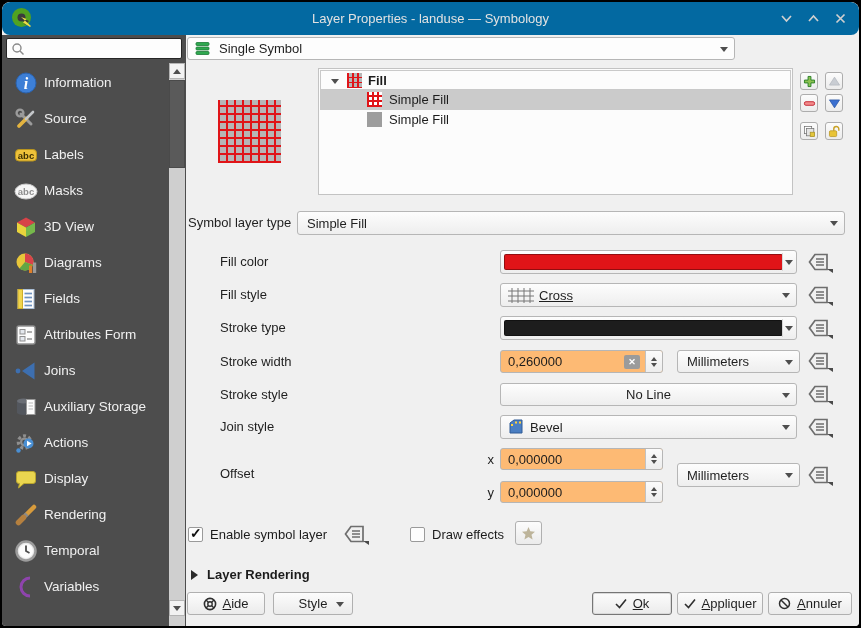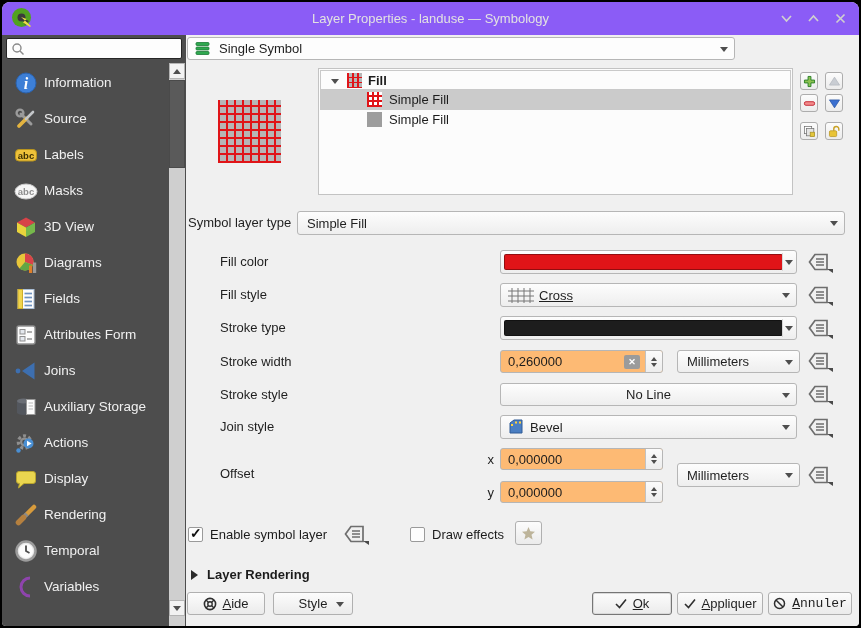--- a/index.html
+++ b/index.html
@@ -1,19 +1,19 @@
 <!DOCTYPE html>
 <html><head>
 <meta charset="utf-8">
 <style>
   html,body{margin:0;padding:0;}
   *{box-sizing:border-box;}
   body{width:861px;height:628px;position:relative;background:#000;font-family:"Liberation Sans",sans-serif;font-size:13px;color:#1c1c1c;overflow:hidden;}
   .window{position:absolute;left:2px;top:2px;width:857px;height:624px;border-radius:8px 8px 4px 4px;overflow:hidden;background:#f0f0f0;}
-  .titlebar{position:absolute;left:0;top:0;width:857px;height:33px;background:#8b5cf6;}
+  .titlebar{position:absolute;left:0;top:0;width:857px;height:33px;background:#0369a1;border-radius:8px;}
   .title{position:absolute;left:0;right:0;top:0;height:33px;line-height:33px;text-align:center;color:#e2e2e2;font-size:13px;}
   .appicon{position:absolute;left:8px;top:4px;width:24px;height:24px;}
   .winbtns{position:absolute;right:12px;top:0;height:33px;display:flex;align-items:center;gap:14px;}
   .winbtn{width:13px;height:13px;display:block;}
   .sidebar{position:absolute;left:0;top:33px;width:184px;height:591px;background:#4d4d4d;}
   .search{position:absolute;left:4px;top:3px;width:176px;height:21px;background:#fdfdfd;border:1px solid #262626;border-radius:2px;}
   .nav{position:absolute;left:0;top:30px;width:166px;}
   .navitem{position:relative;width:166px;height:36px;color:#f0f0f0;}
   .navitem.sel{background:#efefef;color:#2a2a2a;}
   .navitem .nicon{position:absolute;left:12px;top:6px;width:24px;height:24px;}
@@ -487,21 +487,21 @@
           <polyline points="1,6 4.5,9.5 11,1.5" fill="none" stroke="#2f2f2f" stroke-width="1.6"></polyline>
         </svg>
       <span class="fl">Ok</span>
     </div>
     <div class="pushbtn" style="left:491px;top:557px;width:86px;">
       <svg style="margin-right:6px;" width="12" height="11" viewBox="0 0 12 11">
           <polyline points="1,6 4.5,9.5 11,1.5" fill="none" stroke="#2f2f2f" stroke-width="1.6"></polyline>
         </svg>
       <span class="fl">Appliquer</span>
     </div>
-    <div class="pushbtn" style="left:582px;top:557px;width:84px;font-family:Liberation Mono, monospace;">
+    <div class="pushbtn" style="left:582px;top:557px;width:84px;">
       <svg style="margin-right:6px;" width="13" height="13" viewBox="0 0 13 13">
           <circle cx="6.5" cy="6.5" r="5" fill="none" stroke="#2f2f2f" stroke-width="1.5"></circle>
           <line x1="3" y1="3" x2="10" y2="10" stroke="#2f2f2f" stroke-width="1.5"></line>
         </svg>
       <span class="fl">Annuler</span>
     </div>
 
   </div>
 </div>
 

